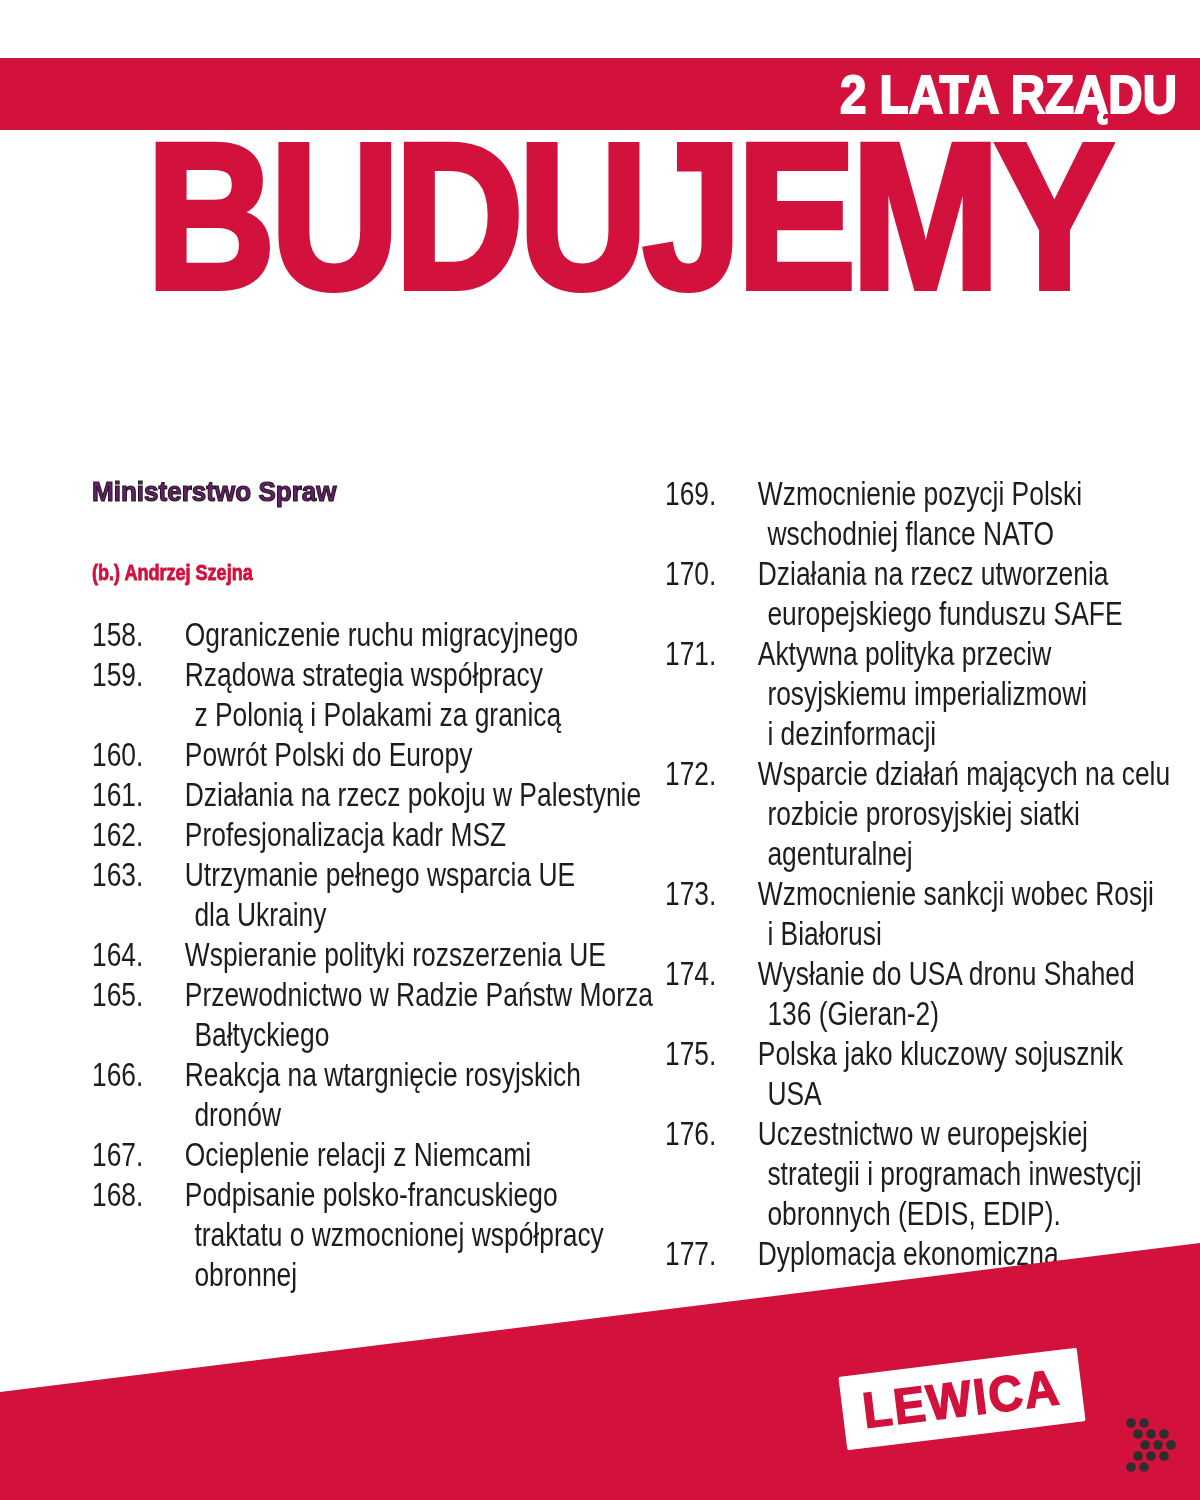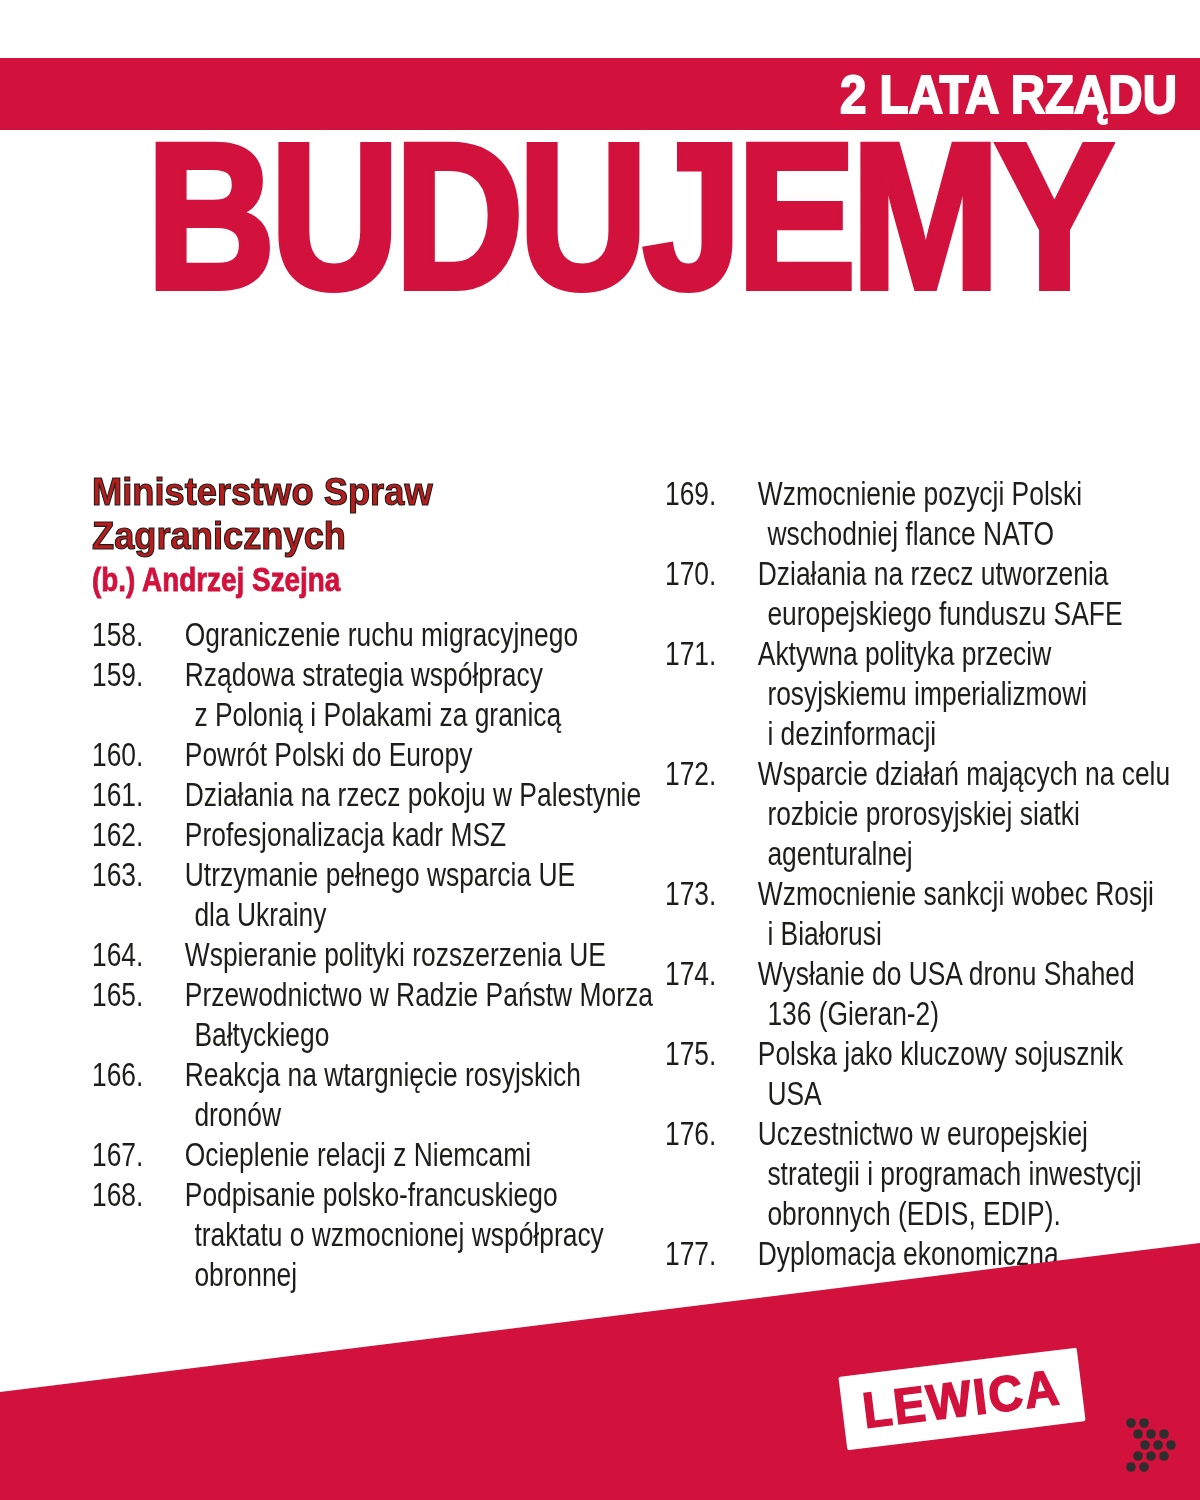--- a/index.html
+++ b/index.html
@@ -15,24 +15,24 @@
 
   
   .headline{position:absolute;left:0;width:1200px;text-align:center;color:var(--red);
             font-weight:700;line-height:1;}
   .h1{top:112px;font-size:208px;margin-left:28px;}
   .h1 .condensed{transform:scaleX(0.86);transform-origin:center top;-webkit-text-stroke:6px var(--red);letter-spacing:-6px;}
   .h2{top:294px;font-size:128px;}
   .h2 .condensed{transform:scaleX(0.86);transform-origin:center top;-webkit-text-stroke:4px var(--red);letter-spacing:-3px;}
 
   
-  .ministry{position:absolute;left:92px;top:470px;color:#b91c1c;font-weight:700;
-            font-size:39px;line-height:44px;}
+  .ministry{position:absolute;left:92px;top:470px;color:#701a75;font-weight:700;
+            font-size:28px;line-height:44px;}
   .ministry .condensed{transform:scaleX(0.93);-webkit-text-stroke:1.2px #1d1d1b;}
-  .minister{position:absolute;left:92px;top:560px;color:var(--red);font-weight:700;font-size:34px;}
+  .minister{position:absolute;left:92px;top:560px;color:var(--red);font-weight:700;font-size:22px;}
   .minister .condensed{transform:scaleX(0.82);-webkit-text-stroke:0.8px var(--red);}
 
   
   .items{position:absolute;margin:0;padding:0;list-style:none;width:700px;
          transform:scaleX(0.80);transform-origin:left top;
          color:#1d1d1b;font-size:33px;line-height:40px;font-weight:400;}
   .items-left{left:92px;top:615px;}
   .items-right{left:665px;top:474px;}
   .item{display:flex;align-items:flex-start;}
   .item .num{flex:0 0 116px;white-space:nowrap;}
@@ -57,21 +57,20 @@
   <div class="top-band">
     <span class="label">2 LATA RZĄDU</span>
   </div>
 
   <div class="headline h1">
     <span class="condensed">BUDUJEMY</span>
   </div>
 
   <div class="ministry">
     <div><span class="condensed">Ministerstwo Spraw</span></div>
-    <div><span class="condensed">Zagranicznych</span></div>
   </div>
   <div class="minister">
     <span class="condensed">(b.) Andrzej Szejna</span>
   </div>
 
   <ol class="items items-left">
       <li class="item">
         <span class="num">158.</span>
         <div class="txt">
           <div class="line">Ograniczenie ruchu migracyjnego</div>

